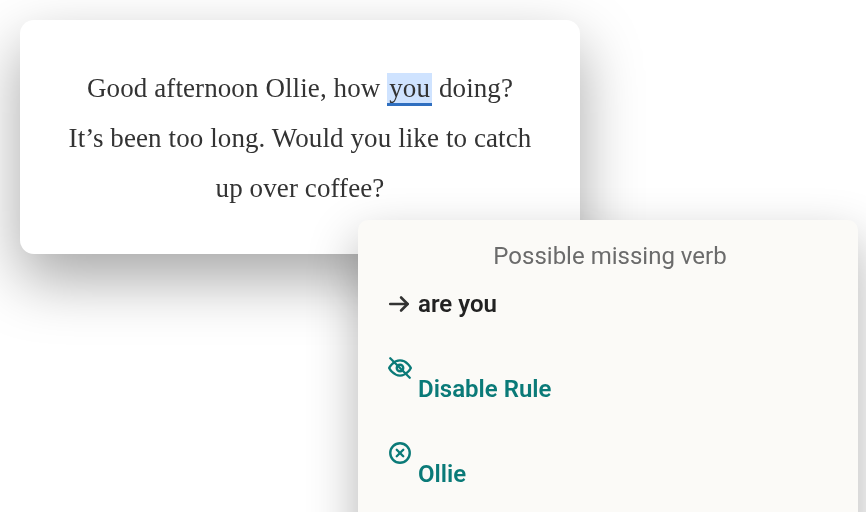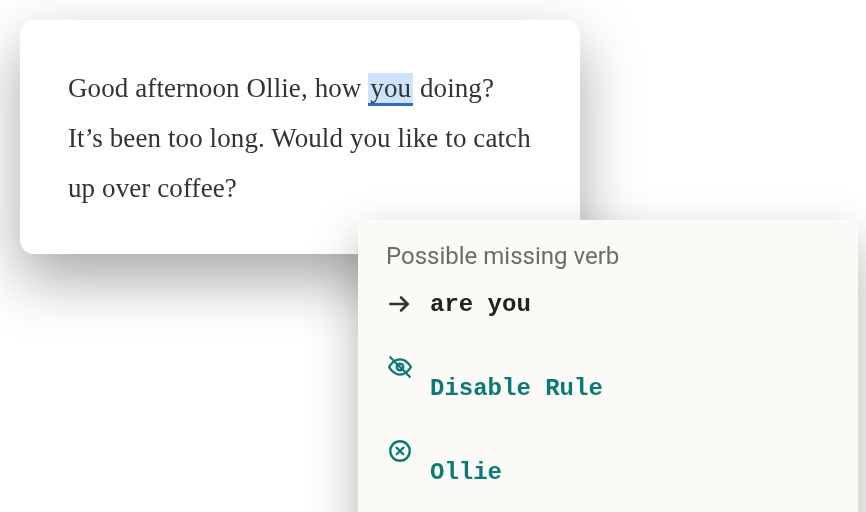--- a/index.html
+++ b/index.html
@@ -7,20 +7,21 @@
     padding: 0;
     width: 866px;
     height: 512px;
     background: transparent;
     font-family: Georgia, "Times New Roman", serif;
   }
   .stage {
     position: relative;
     width: 866px;
     height: 512px;
+    text-align: center;
   }
   .text-card {
     position: absolute;
     left: 20px;
     top: 20px;
     width: 560px;
     background: #ffffff;
     border-radius: 14px;
     box-shadow: 0 25px 60px rgba(0,0,0,0.35);
     padding: 44px 48px 40px 48px;
@@ -64,24 +65,23 @@
     gap: 22px;
   }
   .popup-title {
     font-size: 24px;
     color: #6b6b6b;
     margin-bottom: 20px;
   }
   .popup-row {
     display: flex;
     align-items: center;
-    gap: 16px;
+    gap: 4px;
     font-size: 24px;
     margin: 14px 0;
-    font-family: Liberation Mono, monospace;
   }
   .popup-row .icon {
     width: 28px;
     height: 28px;
     display: flex;
     align-items: center;
     justify-content: center;
     flex-shrink: 0;
   }
   .suggestion-text {

